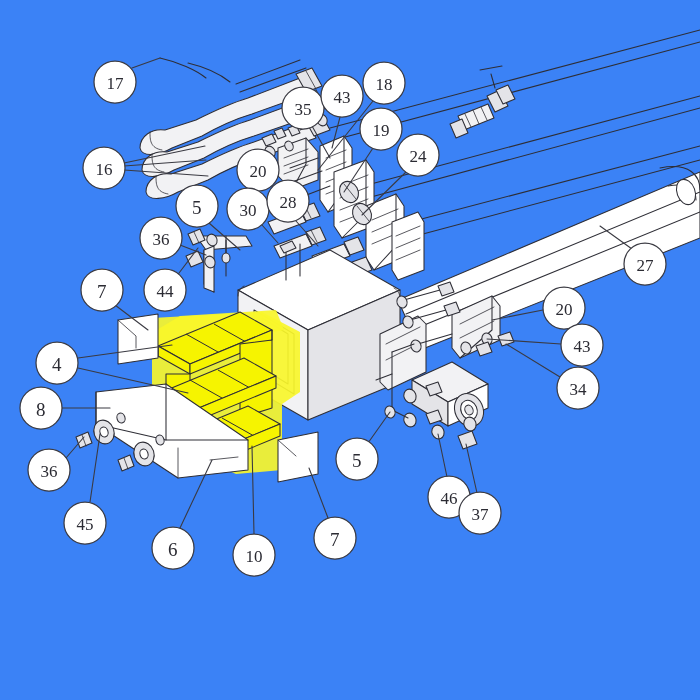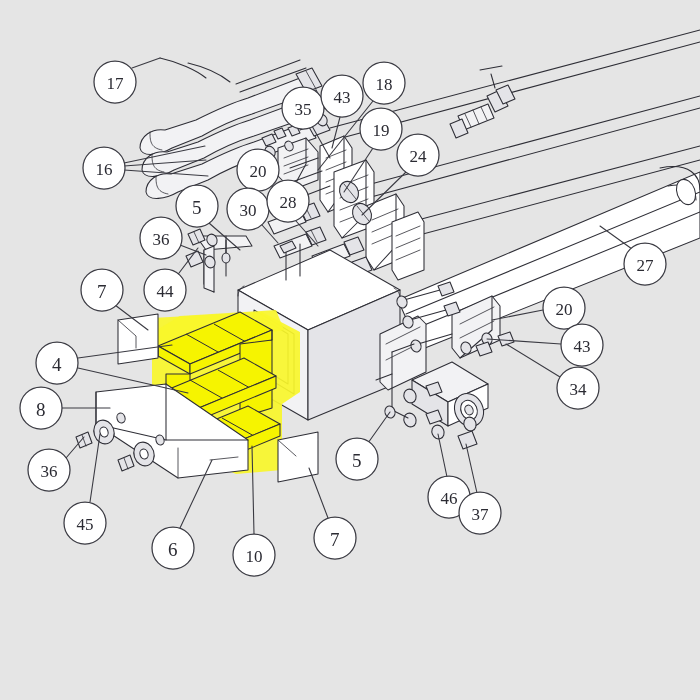--- a/index.html
+++ b/index.html
@@ -7,21 +7,21 @@
     padding: 0;
     background: #ffffff;
   }
   body {
     font-family: "Liberation Serif", serif;
   }
   #diagram-root {
     position: relative;
     width: 700px;
     height: 700px;
-    background: #e5e5e5;
+    background: #3b82f6;
     overflow: hidden;
   }
   #diagram-svg {
     position: absolute;
     left: 0;
     top: 0;
     width: 700px;
     height: 700px;
   }
   .callout-circle {

